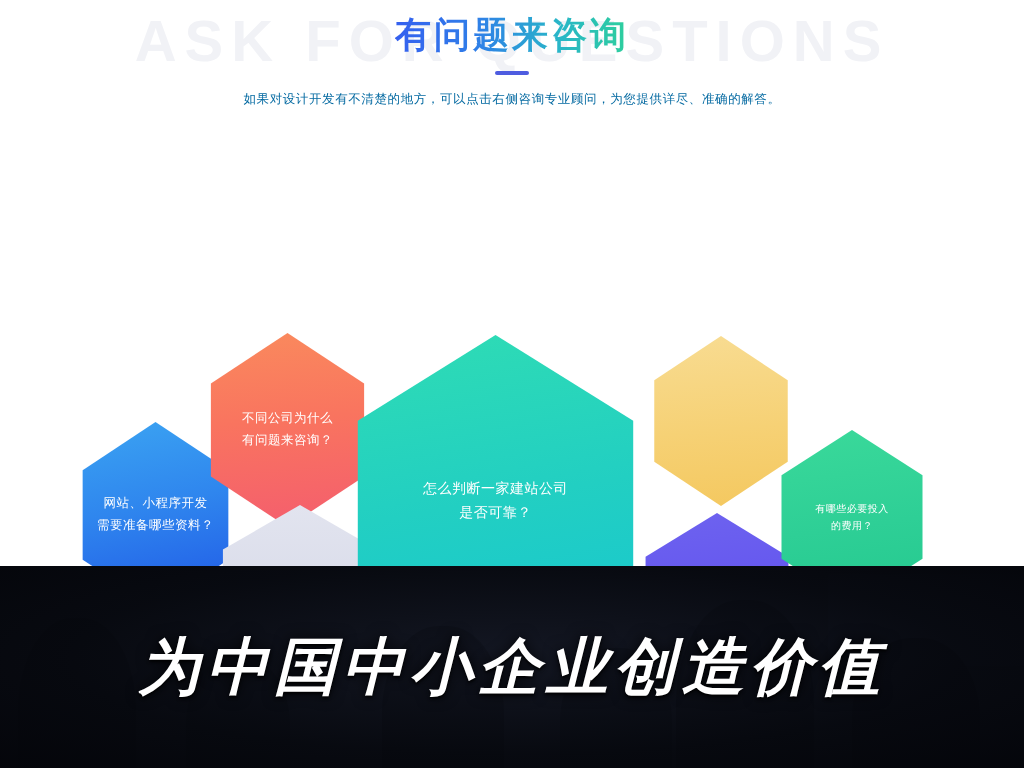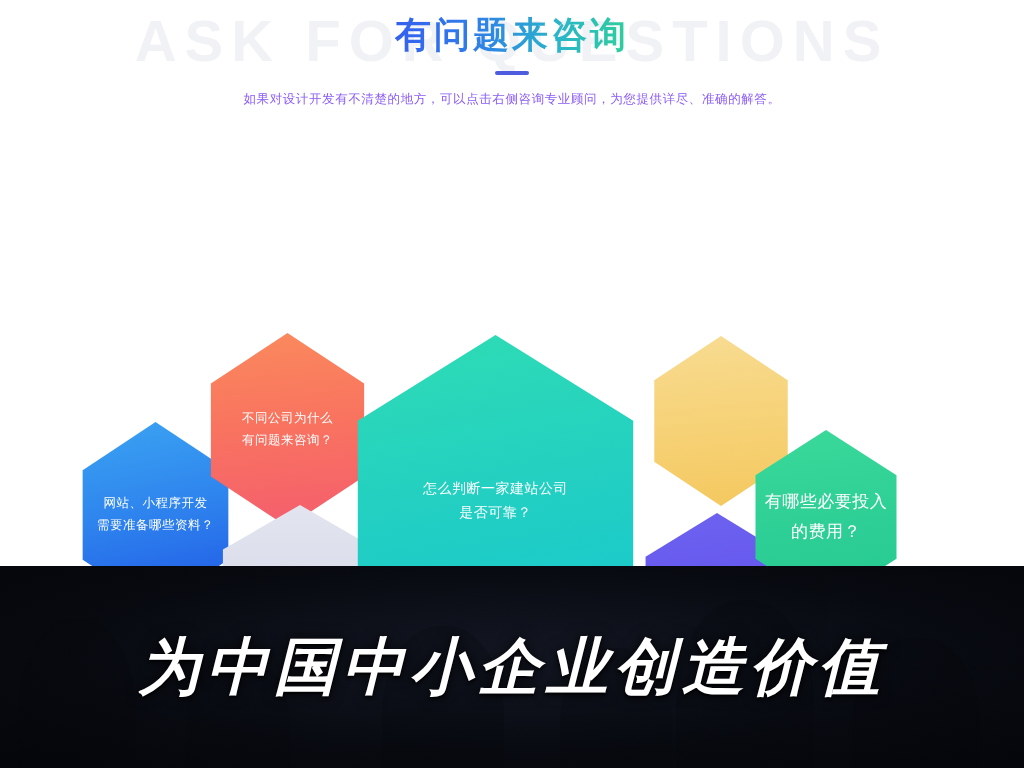--- a/index.html
+++ b/index.html
@@ -35,21 +35,21 @@
     white-space:nowrap;
   }
   .title-divider {
     position:relative; z-index:2;
     width:34px; height:4px; border-radius:2px;
     background:#4e5ce0; margin-top:16px;
   }
   .subtitle {
     position:relative; z-index:2;
     margin-top:16px;
-    font-size:12.5px; color:#8b5cf6; letter-spacing:.6px; white-space:nowrap;
+    font-size:12.5px; color:#0369a1; letter-spacing:.6px; white-space:nowrap;
   }
 
   
   .hex-cluster { position:relative; width:1024px; height:400px; }
   .hex {
     position:absolute;
     clip-path:polygon(50% 0%, 97% 26%, 97% 74%, 50% 100%, 3% 74%, 3% 26%);
     display:flex; align-items:center; justify-content:center;
     text-align:center;
     color:#ffffff;
@@ -68,23 +68,23 @@
   #hex-gray   { left:218px; top:355px; width:164px; height:171px;
                 background:linear-gradient(180deg,#e2e4ef 0%,#d3d6e6 100%); }
   #hex-teal   { left:349px; top:185px; width:293px; height:330px;
                 background:linear-gradient(170deg,#2fdcb4 0%,#22cfc2 50%,#16c6d2 100%);
                 font-size:14px;align-items:center; }
   #hex-yellow { left:650px; top:186px; width:142px; height:170px;
                 background:linear-gradient(175deg,#f8dc92 0%,#f6d175 55%,#f4c85f 100%); }
   #hex-purple { left:641px; top:363px; width:152px; height:168px;
                 background:linear-gradient(172deg,#6e63ef 0%,#6355ef 55%,#5c4ced 100%);
                 font-size:12.5px; }
-  #hex-green  { left:751px; top:280px; width:150px; height:174px;
+  #hex-green  { left:777px; top:280px; width:150px; height:174px;
                 background:linear-gradient(172deg,#3ad99a 0%,#2ecf96 55%,#24c98f 100%);
-                font-size:17px; }
+                font-size:10px; }
 
   
   .banner {
     position:relative; width:1024px; height:202px;
     background:#0d1019; overflow:hidden;
   }
   .banner-photo { position:absolute; inset:0; }
   .sil {
     position:absolute; bottom:0;
     background:#05070d; border-radius:46% 46% 0 0 / 62% 62% 0 0;

